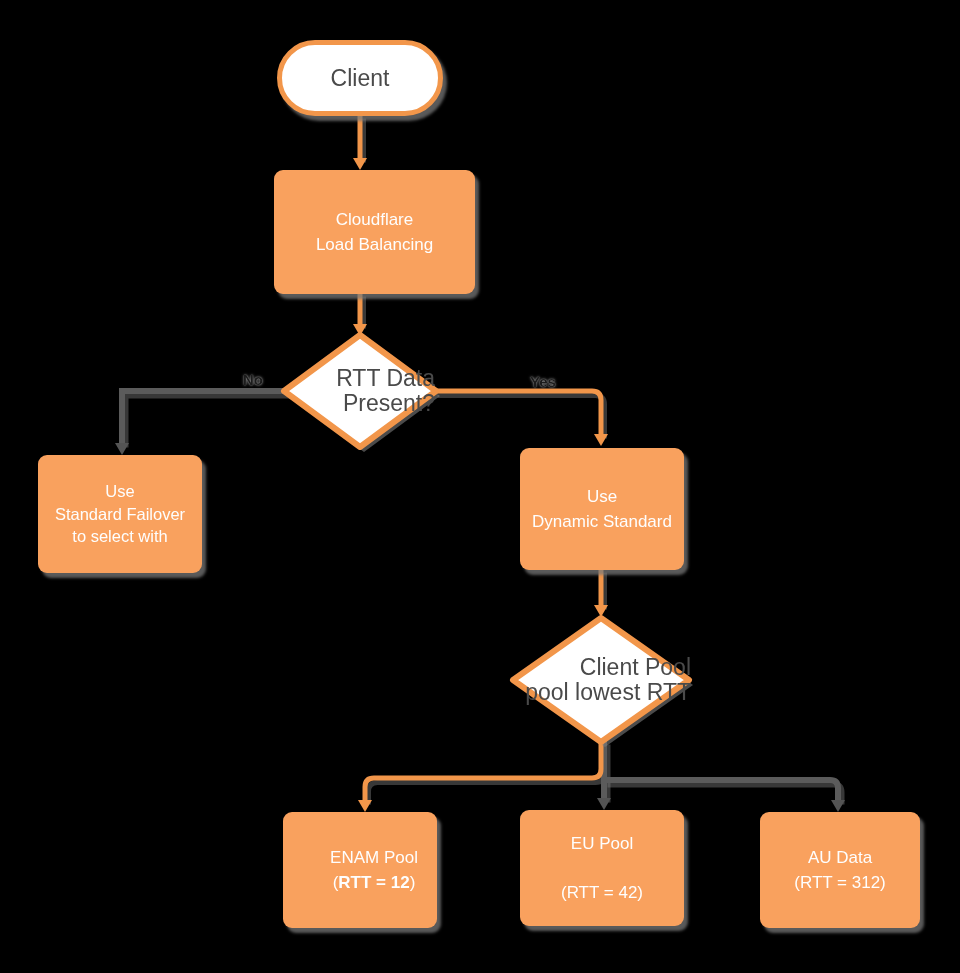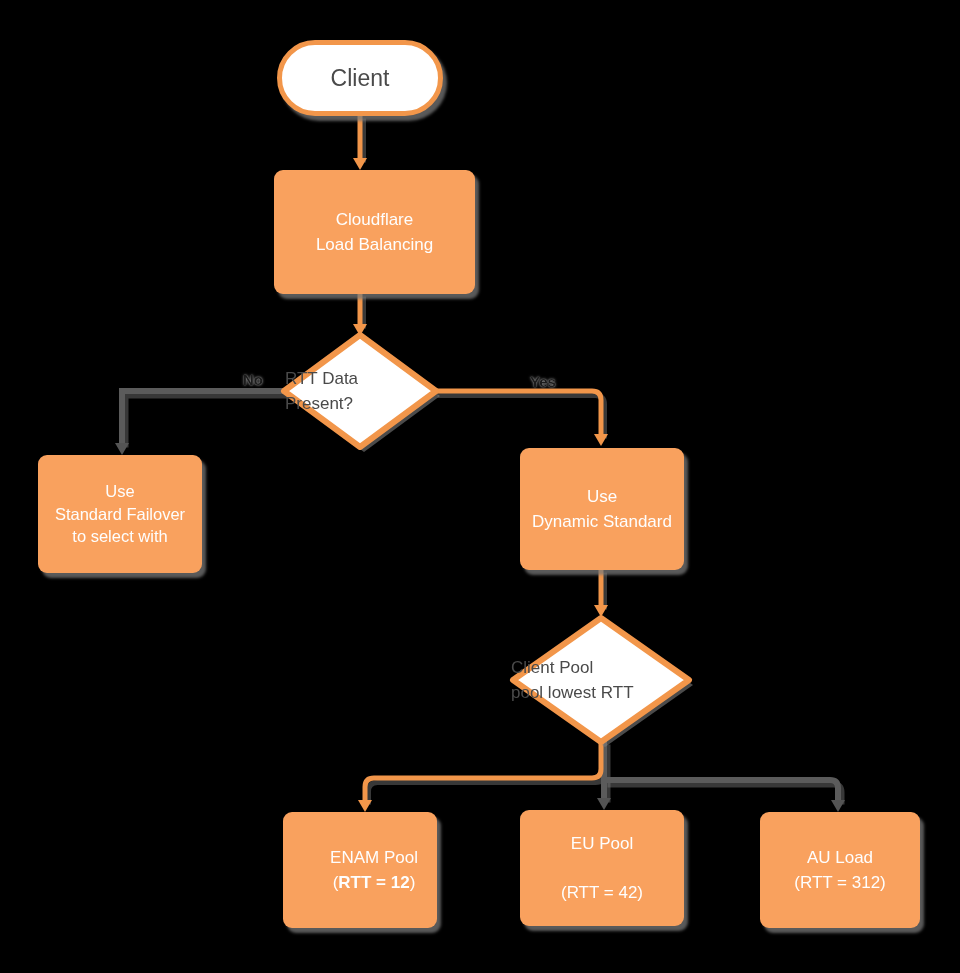--- a/index.html
+++ b/index.html
@@ -6,22 +6,22 @@
   .stage{position:relative;width:960px;height:973px;background:#000;overflow:hidden;
          font-family:"Liberation Sans",sans-serif;}
   .stage svg{position:absolute;left:0;top:0;z-index:1;}
   .node{position:absolute;z-index:2;display:flex;flex-direction:column;align-items:center;
         justify-content:center;text-align:center;box-sizing:border-box;}
   .proc{background:#F9A15E;border-radius:9px;color:#FEFEFE;font-size:17px;line-height:25px;
         box-shadow:4px 5px 3px rgba(120,120,120,0.75);}
   .proc.small{font-size:16.5px;line-height:22.5px;}
   .terminator{background:#FFFFFF;border:5px solid #F2964A;border-radius:38px;color:#4A4A4A;
         font-size:23px;box-shadow:4px 5px 3px rgba(120,120,120,0.75);}
-  .diamond-label{position:absolute;z-index:2;display:flex;flex-direction:column;align-items:flex-start;
-        justify-content:center;text-align:center;color:#4A4A4A;font-size:17px;line-height:25px;
+  .diamond-label{position:absolute;z-index:2;display:flex;flex-direction:column;align-items:flex-end;
+        justify-content:center;text-align:center;color:#4A4A4A;font-size:23px;line-height:25px;
         pointer-events:none;}
   .edge-label{position:absolute;z-index:3;font-size:15px;font-weight:bold;color:#1c1c1c;
         text-shadow:0 0 3px rgba(165,165,165,0.95),0 0 1px rgba(150,150,150,0.9);padding-left:37px;}
   .b{font-weight:bold;}
 </style>
 </head>
 <body>
 
 <div class="stage">
 
@@ -96,21 +96,21 @@
     <span>ENAM Pool</span>
     <span><span>(</span><span class="b">RTT = 12</span><span>)</span></span>
   </div>
 
   <div class="node proc" style="left:520px;top:810px;width:164px;height:116px;gap:24px;">
     <span>EU Pool</span>
     <span><span>(RTT = 42)</span><span class="b"></span><span></span></span>
   </div>
 
   <div class="node proc" style="left:760px;top:812px;width:160px;height:116px;">
-    <span>AU Load</span>
+    <span>AU Data</span>
     <span><span>(RTT = 312)</span><span class="b"></span><span></span></span>
   </div>
 
   <div class="diamond-label" style="left:285px;top:354px;width:150px;height:74px;">
     <span>RTT Data</span>
     <span>Present?</span>
   </div>
 
   <div class="diamond-label" style="left:511px;top:643px;width:180px;height:74px;">
     <span>Client Pool</span>

